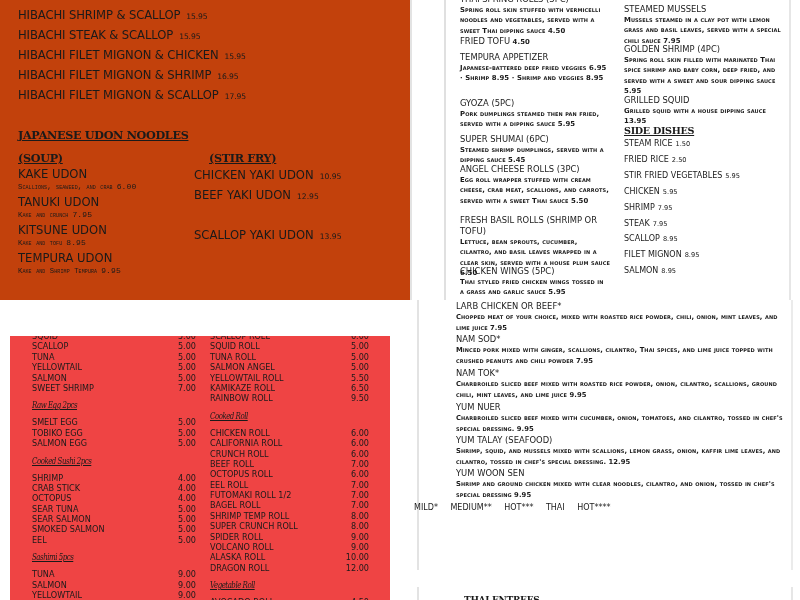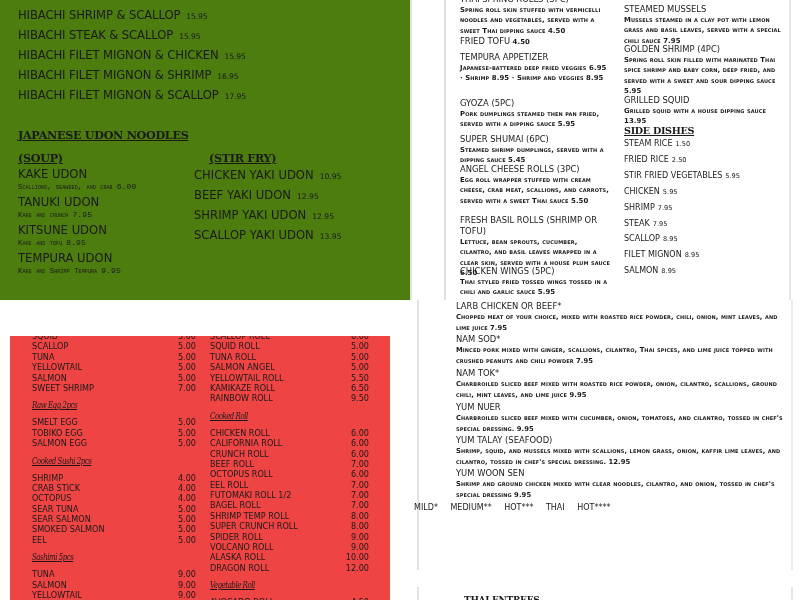--- a/index.html
+++ b/index.html
@@ -3,21 +3,21 @@
 <meta charset="utf-8">
 <style>
   html, body { margin: 0; padding: 0; }
   body {
     width: 800px; height: 600px; overflow: hidden; position: relative;
     background: #ffffff; font-family: "DejaVu Sans", sans-serif; color: #1a1a1a;
   }
   .panel { position: absolute; overflow: hidden; box-sizing: border-box; }
 
   
-  #p-tl { left: 0; top: 0; width: 412px; height: 300px; background: #4d7c0f; border-right: 2px solid #e3e3e3; }
+  #p-tl { left: 0; top: 0; width: 412px; height: 300px; background: #c2410c; border-right: 2px solid #e3e3e3; }
   .hib { position: absolute; left: 18px; font-size: 11.6px; letter-spacing: -0.1px; }
   .hib .pr { font-size: 7.6px; margin-left: 6px; }
   .serif-head { font-family: "DejaVu Serif", serif; font-weight: bold; text-decoration: underline; letter-spacing: -0.3px; }
   #udon-title { position: absolute; left: 18px; top: 128px; font-size: 11.2px; }
   .col-head { position: absolute; font-size: 11.2px; }
   .udon-item { position: absolute; font-size: 11.6px; }
   .udon-item .desc { display: block; font-size: 7.2px; margin-top: 1px; font-variant: small-caps; letter-spacing: 0.1px; font-family: Liberation Mono, monospace; }
   .udon-item .desc .pr { font-size: 8px; margin-left: 4px; }
   .stir-item { position: absolute; left: 194px; font-size: 11.6px; }
   .stir-item .pr { font-size: 7.6px; margin-left: 6px; }
@@ -73,36 +73,35 @@
   <div class="col-head serif-head" style="left:18px; top:151px">(SOUP)</div>
   <div class="col-head serif-head" style="left:209px; top:151px">(STIR FRY)</div>
 
   <div class="udon-item" style="left:18px; top:167px"><span>KAKE UDON</span><span class="desc"><span>Scallions, seaweed, and crab</span><span class="pr">6.00</span></span></div>
   <div class="udon-item" style="left:18px; top:195px"><span>TANUKI UDON</span><span class="desc"><span>Kake and crunch</span><span class="pr">7.95</span></span></div>
   <div class="udon-item" style="left:18px; top:223px"><span>KITSUNE UDON</span><span class="desc"><span>Kake and tofu</span><span class="pr">8.95</span></span></div>
   <div class="udon-item" style="left:18px; top:251px"><span>TEMPURA UDON</span><span class="desc"><span>Kake and Shrimp Tempura</span><span class="pr">9.95</span></span></div>
 
   <div class="stir-item" style="top:168px"><span>CHICKEN YAKI UDON</span><span class="pr">10.95</span></div>
   <div class="stir-item" style="top:188px"><span>BEEF YAKI UDON</span><span class="pr">12.95</span></div>
-  <div class="stir-item" style="top:208px"><span>SHRIMP YAKI UDON</span><span class="pr">12.95</span></div>
   <div class="stir-item" style="top:228px"><span>SCALLOP YAKI UDON</span><span class="pr">13.95</span></div>
 </div>
 
 <div class="panel" id="p-tr">
   <div class="lborder"></div>
   <div class="rborder"></div>
 
   <div class="app" style="top:-6px"><span class="nm">THAI SPRING ROLLS (3PC)</span><span class="ds">Spring roll skin stuffed with vermicelli noodles and vegetables, served with a sweet Thai dipping sauce</span> <span class="ds">4.50</span></div>
   <div class="app" style="top:36px"><span class="nm" style="display:inline">FRIED TOFU</span> <span class="ds">4.50</span></div>
   <div class="app" style="top:52px"><span class="nm">TEMPURA APPETIZER</span><span class="ds">Japanese-battered deep fried veggies 6.95 · Shrimp 8.95 · Shrimp and veggies</span> <span class="ds">8.95</span></div>
   <div class="app" style="top:98px"><span class="nm">GYOZA (5PC)</span><span class="ds">Pork dumplings steamed then pan fried, served with a dipping sauce</span> <span class="ds">5.95</span></div>
   <div class="app" style="top:134px"><span class="nm">SUPER SHUMAI (6PC)</span><span class="ds">Steamed shrimp dumplings, served with a dipping sauce</span> <span class="ds">5.45</span></div>
   <div class="app" style="top:164px"><span class="nm">ANGEL CHEESE ROLLS (3PC)</span><span class="ds">Egg roll wrapper stuffed with cream cheese, crab meat, scallions, and carrots, served with a sweet Thai sauce</span> <span class="ds">5.50</span></div>
   <div class="app" style="top:215px"><span class="nm">FRESH BASIL ROLLS (SHRIMP OR TOFU)</span><span class="ds">Lettuce, bean sprouts, cucumber, cilantro, and basil leaves wrapped in a clear skin, served with a house plum sauce</span> <span class="ds">6.50</span></div>
-  <div class="app" style="top:266px"><span class="nm">CHICKEN WINGS (5PC)</span><span class="ds">Thai styled fried tossed wings tossed in a chili and garlic sauce</span> <span class="ds">5.95</span></div>
+  <div class="app" style="top:266px"><span class="nm">CHICKEN WINGS (5PC)</span><span class="ds">Thai styled fried chicken wings tossed in a grass and garlic sauce</span> <span class="ds">5.95</span></div>
 
   <div class="app app2" style="top:4px"><span class="nm">STEAMED MUSSELS</span><span class="ds">Mussels steamed in a clay pot with lemon grass and basil leaves, served with a special chili sauce</span> <span class="ds">7.95</span></div>
   <div class="app app2" style="top:44px"><span class="nm">GOLDEN SHRIMP (4PC)</span><span class="ds">Spring roll skin filled with marinated Thai spice shrimp and baby corn, deep fried, and served with a sweet and sour dipping sauce</span> <span class="ds">5.95</span></div>
   <div class="app app2" style="top:95px"><span class="nm">GRILLED SQUID</span><span class="ds">Grilled squid with a house dipping sauce</span> <span class="ds">13.95</span></div>
 
   <div id="side-title" class="serif-head">SIDE DISHES</div>
   <div class="side" style="top:139px"><span>STEAM RICE</span><span class="pr">1.50</span></div>
   <div class="side" style="top:155px"><span>FRIED RICE</span><span class="pr">2.50</span></div>
   <div class="side" style="top:171px"><span>STIR FRIED VEGETABLES</span><span class="pr">5.95</span></div>
   <div class="side" style="top:187px"><span>CHICKEN</span><span class="pr">5.95</span></div>

